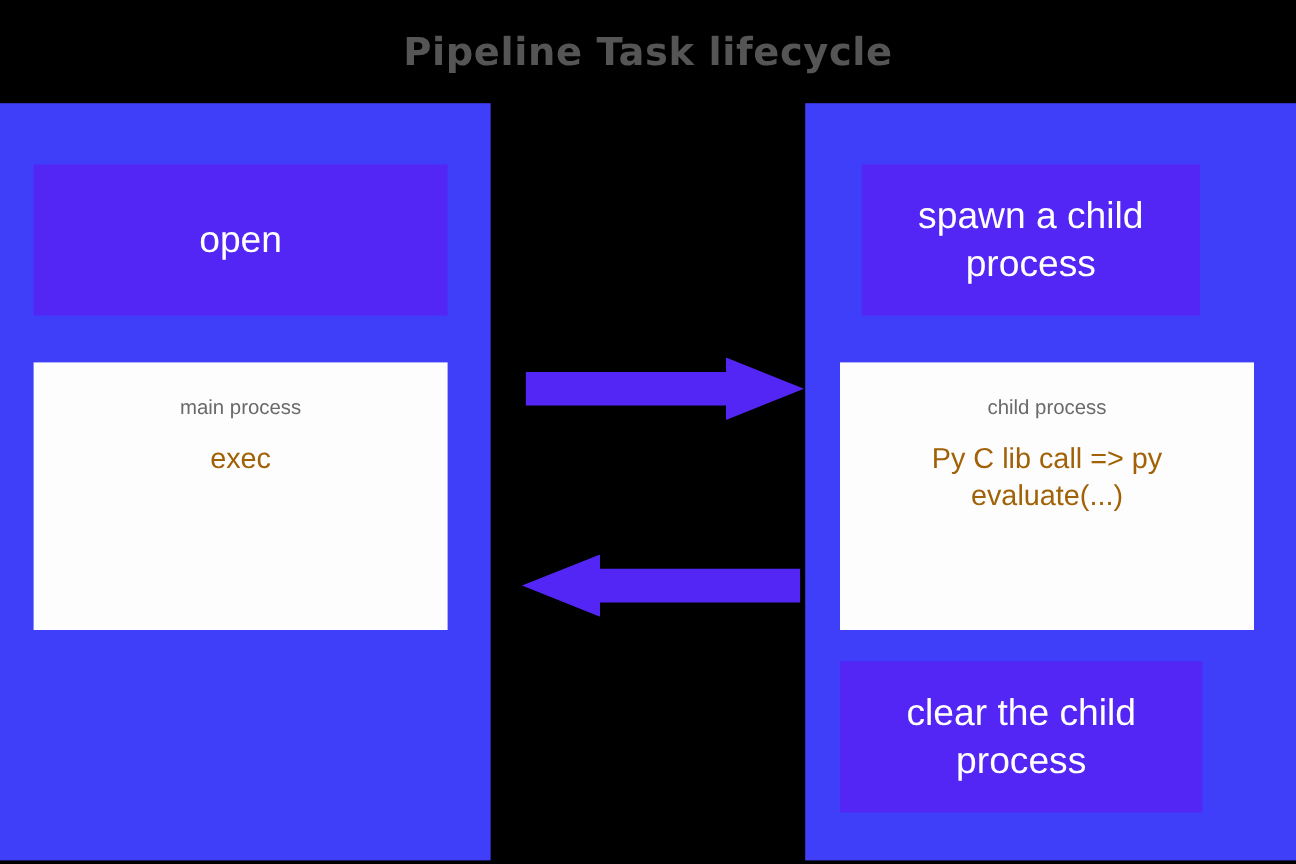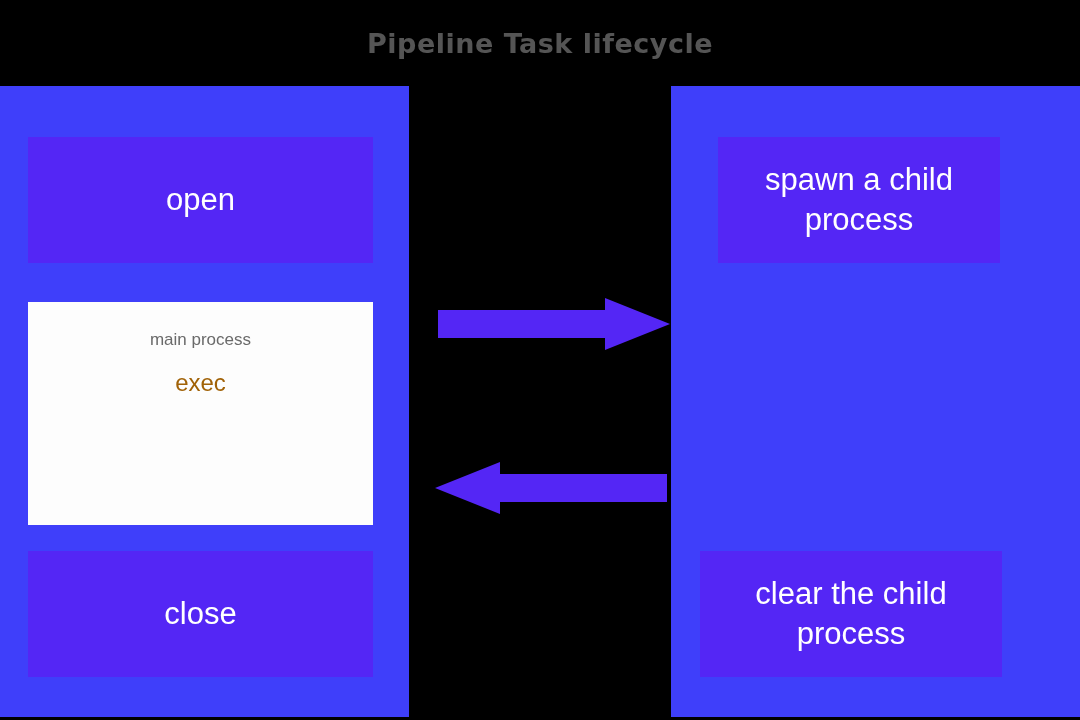--- a/index.html
+++ b/index.html
@@ -27,21 +27,21 @@
     left: 0;
     top: 0;
     width: 1080px;
     height: 86px;
     display: flex;
     align-items: center;
     justify-content: center;
     color: #555555;
     font-family: "DejaVu Sans", sans-serif;
     font-weight: bold;
-    font-size: 27px;
+    font-size: 32px;
     letter-spacing: 0.5px;
     white-space: nowrap;
   }
 
   
   .column {
     position: absolute;
     top: 86px;
     height: 631px;
     background: #3f3ffa;
@@ -165,23 +165,20 @@
 
     <div class="stage top">
       <span>open</span>
     </div>
 
     <div class="panel">
       <div class="panel-title">main process</div>
       <div class="panel-body">exec</div>
     </div>
 
-    <div class="stage bottom">
-      <span>close</span>
-    </div>
 
   </div>
 
   <div class="channel">
 
     <svg class="arrow to-right" viewBox="0 0 232 52" preserveAspectRatio="none">
       <polygon points="0,12 167,12 167,0 232,26 167,52 167,40 0,40" fill="#5426f5"></polygon>
     </svg>
 
 
@@ -190,20 +187,24 @@
     </svg>
 
   </div>
 
   <div class="column right">
 
     <div class="stage top">
       <span>spawn a child process</span>
     </div>
 
+    <div class="panel">
+      <div class="panel-title">child process</div>
+      <div class="panel-body">Py C lib call =&gt; py evaluate(...)</div>
+    </div>
 
     <div class="stage bottom">
       <span>clear the child process</span>
     </div>
 
   </div>
 
 </div>
 
 </body></html>

